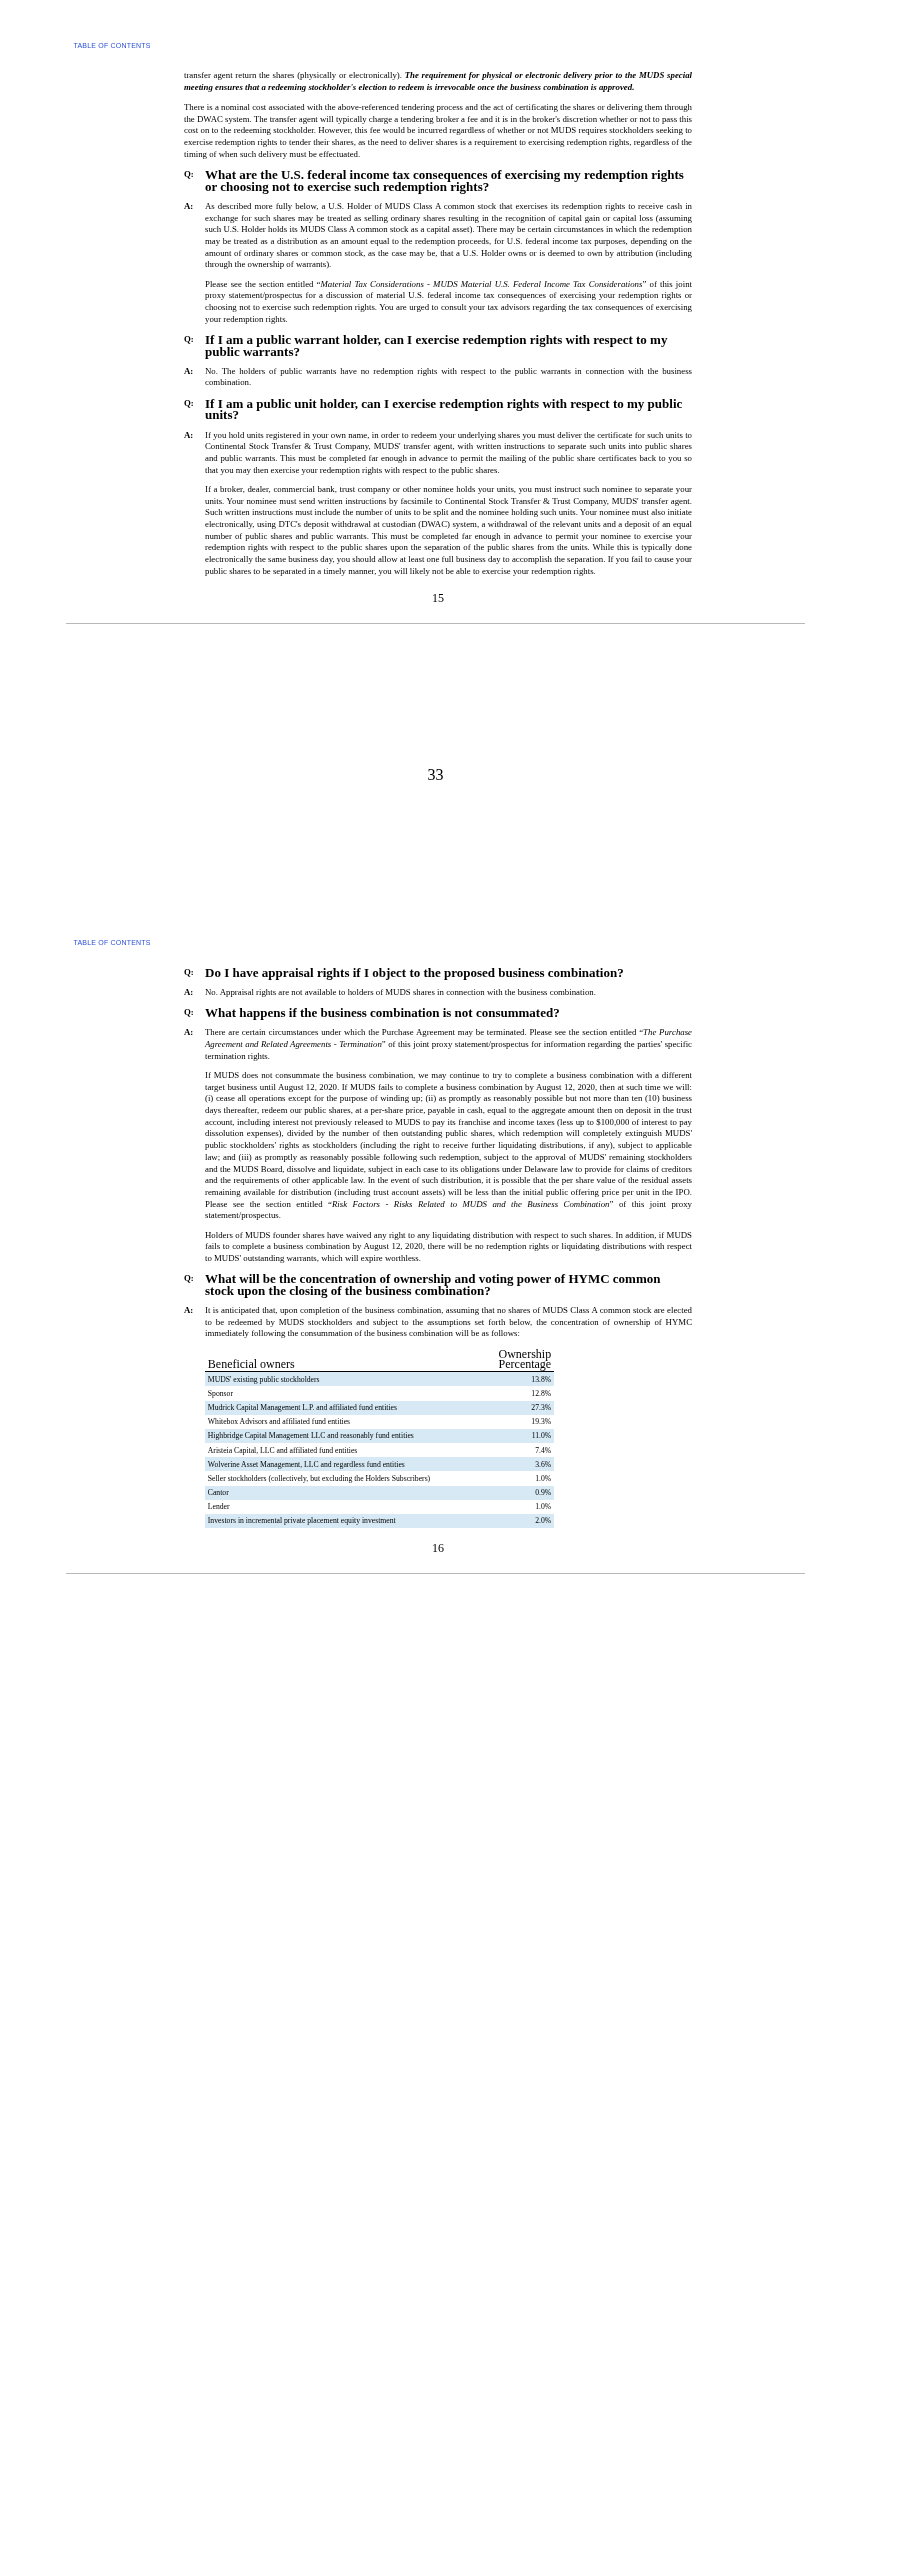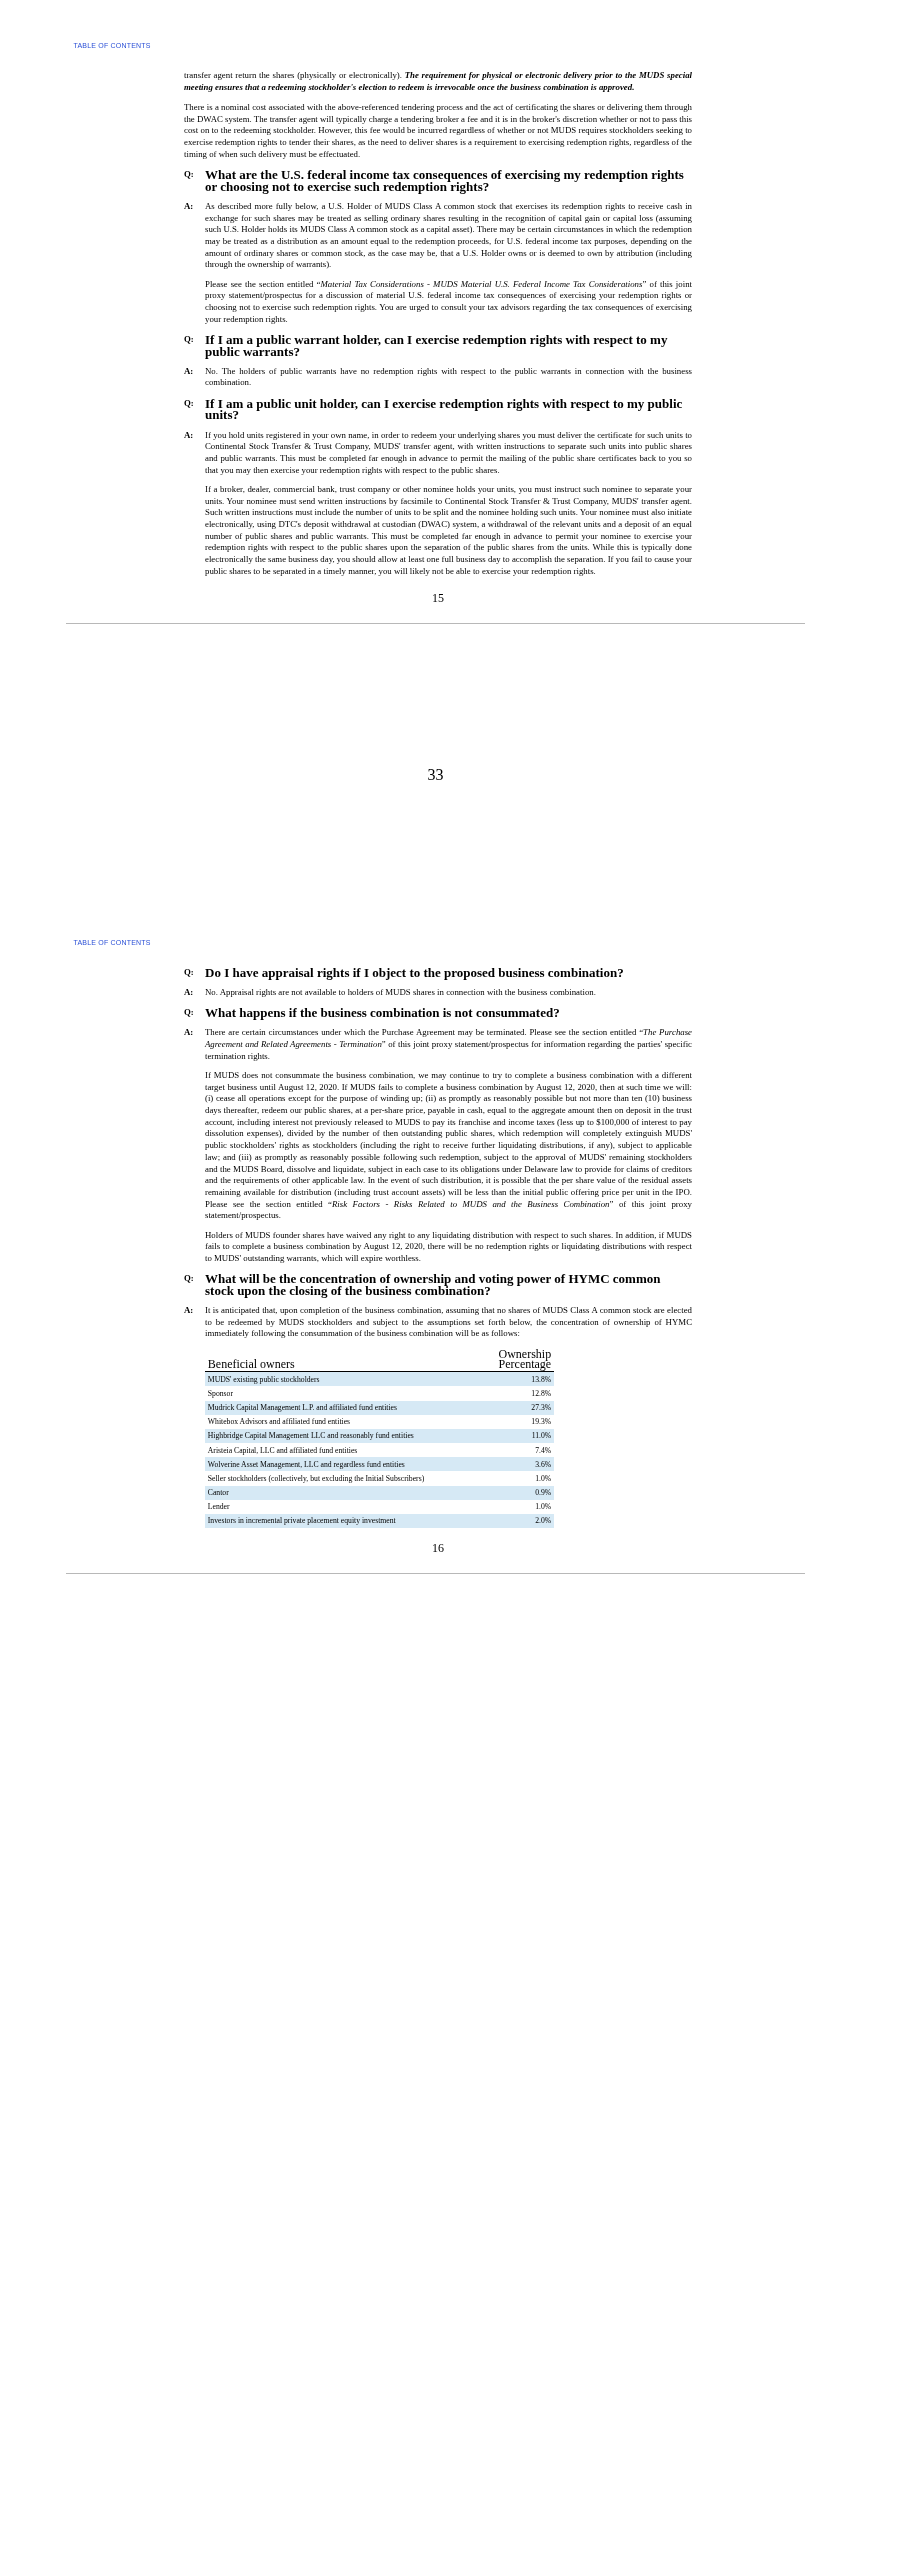--- a/index.html
+++ b/index.html
@@ -261,21 +261,21 @@
             </tr>
             <tr>
               <td>Aristeia Capital, LLC and affiliated fund entities</td>
               <td class="num">7.4%</td>
             </tr>
             <tr class="alt">
               <td>Wolverine Asset Management, LLC and regardless fund entities</td>
               <td class="num">3.6%</td>
             </tr>
             <tr>
-              <td>Seller stockholders (collectively, but excluding the Initial Subscribers)</td>
+              <td>Seller stockholders (collectively, but excluding the Holders Subscribers)</td>
               <td class="num">1.0%</td>
             </tr>
             <tr class="alt">
               <td>Cantor</td>
               <td class="num">0.9%</td>
             </tr>
             <tr>
               <td>Lender</td>
               <td class="num">1.0%</td>
             </tr>

